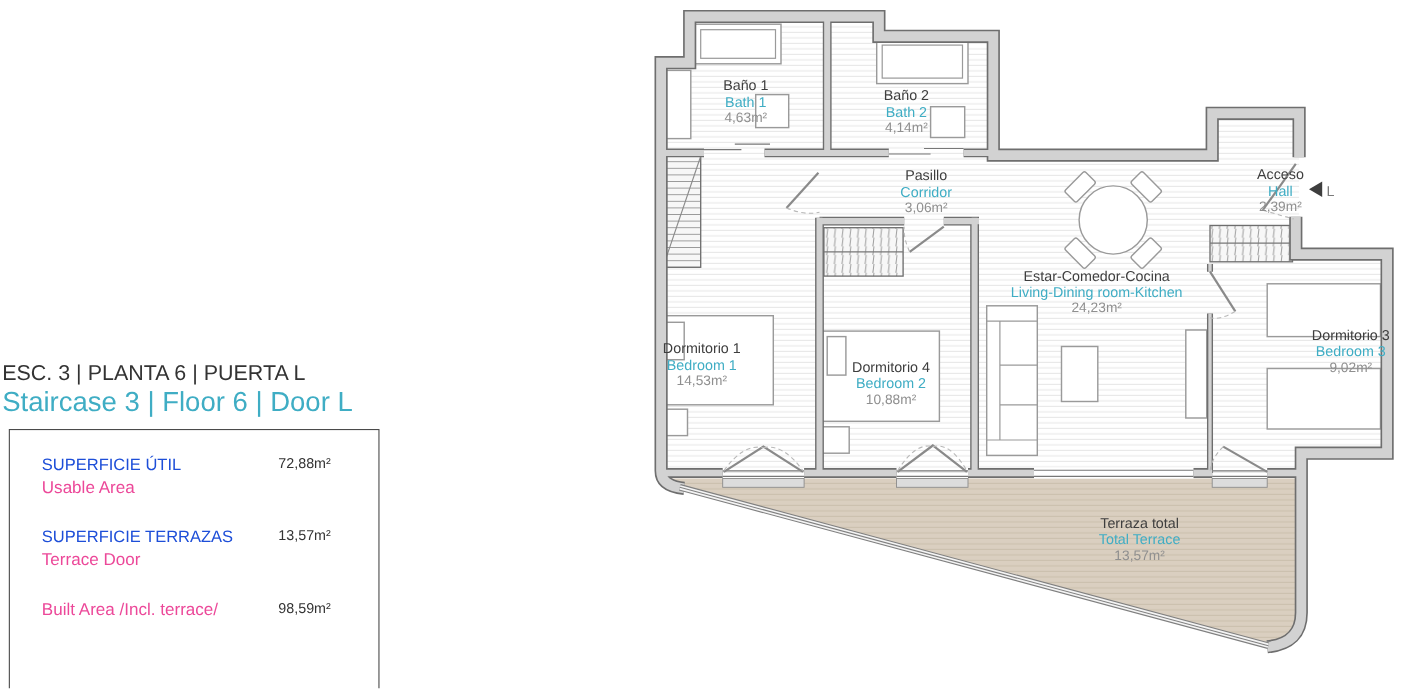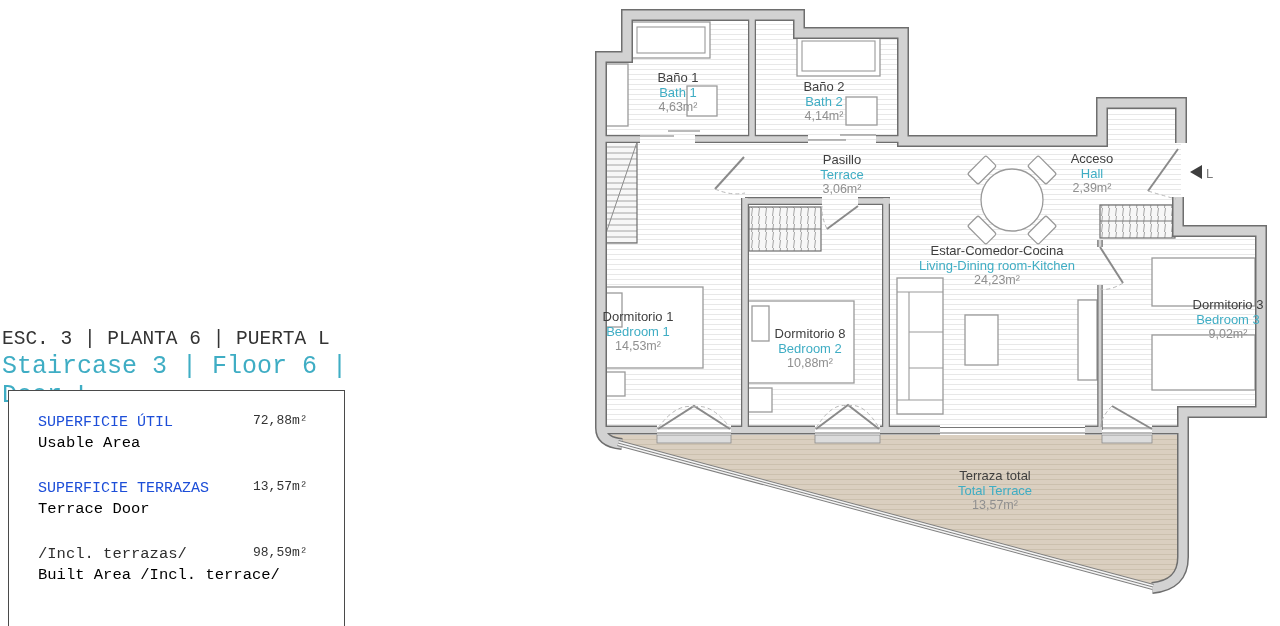--- a/index.html
+++ b/index.html
@@ -25,30 +25,30 @@
   .sill{fill:#dcdcdc;stroke:#8a8a8a;stroke-width:0.8px;}
 
   
   .room-label{position:absolute;transform:translateX(-50%);text-align:center;
               line-height:15px;font-size:13px;white-space:nowrap;}
   .room-label .es{color:#3e3e3e;display:block;}
   .room-label .en{color:#3fadc4;display:block;}
   .room-label .ar{color:#8f8f8f;display:block;font-size:12.5px;}
 
   
-  #panel{position:absolute;left:0;top:0;width:380px;height:450px;font-family:Liberation Mono, monospace;}
+  #panel{position:absolute;left:0;top:0;width:380px;height:450px;}
   #panel .title{position:absolute;left:2px;top:328px;font-size:19.5px;color:#333;}
   #panel .subtitle{position:absolute;left:2px;top:352px;font-size:25px;color:#3fadc4;}
   #infobox{position:absolute;left:8px;top:390px;width:337px;height:250px;
            border:1.6px solid #4a4a4a;background:#fff;box-sizing:border-box;
            padding:21px 0 0 29px;}
   .irow{position:relative;margin-bottom:24px;line-height:21px;}
   .irow .es{font-size:15px;color:#1d4ed8;display:block;}
   .irow .es2{font-size:15.5px;color:#2e2e2e;display:block;}
-  .irow .en{font-size:15.5px;color:#000000;display:block;}
+  .irow .en{font-size:15.5px;color:#ec4899;display:block;}
   .irow .val{position:absolute;left:215px;top:-2px;font-size:13px;color:#333;}
 </style>
 </head>
 <body>
 
 <div id="stage">
 
   <svg width="1280" height="626" viewBox="0 0 1280 626">
     <defs>
       <pattern id="pFloor" width="6" height="5" patternUnits="userSpaceOnUse">
@@ -199,49 +199,49 @@
       <span class="en">Bath 1</span>
       <span class="ar">4,63m²</span>
     </div>
     <div class="room-label" style="left:824px;top:79px">
       <span class="es">Baño 2</span>
       <span class="en">Bath 2</span>
       <span class="ar">4,14m²</span>
     </div>
     <div class="room-label" style="left:842px;top:152px">
       <span class="es">Pasillo</span>
-      <span class="en">Terrace</span>
+      <span class="en">Corridor</span>
       <span class="ar">3,06m²</span>
     </div>
-    <div class="room-label" style="left:1092px;top:151px">
+    <div class="room-label" style="left:1164px;top:151px">
       <span class="es">Acceso</span>
       <span class="en">Hall</span>
       <span class="ar">2,39m²</span>
     </div>
     <div class="room-label" style="left:997px;top:243px">
       <span class="es">Estar-Comedor-Cocina</span>
       <span class="en">Living-Dining room-Kitchen</span>
       <span class="ar">24,23m²</span>
     </div>
     <div class="room-label" style="left:638px;top:309px">
       <span class="es">Dormitorio 1</span>
       <span class="en">Bedroom 1</span>
       <span class="ar">14,53m²</span>
     </div>
     <div class="room-label" style="left:810px;top:326px">
-      <span class="es">Dormitorio 8</span>
+      <span class="es">Dormitorio 4</span>
       <span class="en">Bedroom 2</span>
       <span class="ar">10,88m²</span>
     </div>
     <div class="room-label" style="left:1228px;top:297px">
       <span class="es">Dormitorio 3</span>
       <span class="en">Bedroom 3</span>
       <span class="ar">9,02m²</span>
     </div>
-    <div class="room-label" style="left:995px;top:468px">
+    <div class="room-label" style="left:1036px;top:468px">
       <span class="es">Terraza total</span>
       <span class="en">Total Terrace</span>
       <span class="ar">13,57m²</span>
     </div>
   </div>
 
   <div id="panel">
     <div class="title">ESC. 3 | PLANTA 6 | PUERTA L</div>
     <div class="subtitle">Staircase 3 | Floor 6 | Door L</div>
     <div id="infobox">
@@ -249,20 +249,19 @@
         <span class="es">SUPERFICIE ÚTIL</span>
         <span class="en">Usable Area</span>
         <span class="val">72,88m²</span>
       </div>
       <div class="irow">
         <span class="es">SUPERFICIE TERRAZAS</span>
         <span class="en">Terrace Door</span>
         <span class="val">13,57m²</span>
       </div>
       <div class="irow">
-        <span class="es2">/Incl. terrazas/</span>
         <span class="en">Built Area /Incl. terrace/</span>
         <span class="val">98,59m²</span>
       </div>
     </div>
   </div>
 
 </div>
 
 </body></html>

